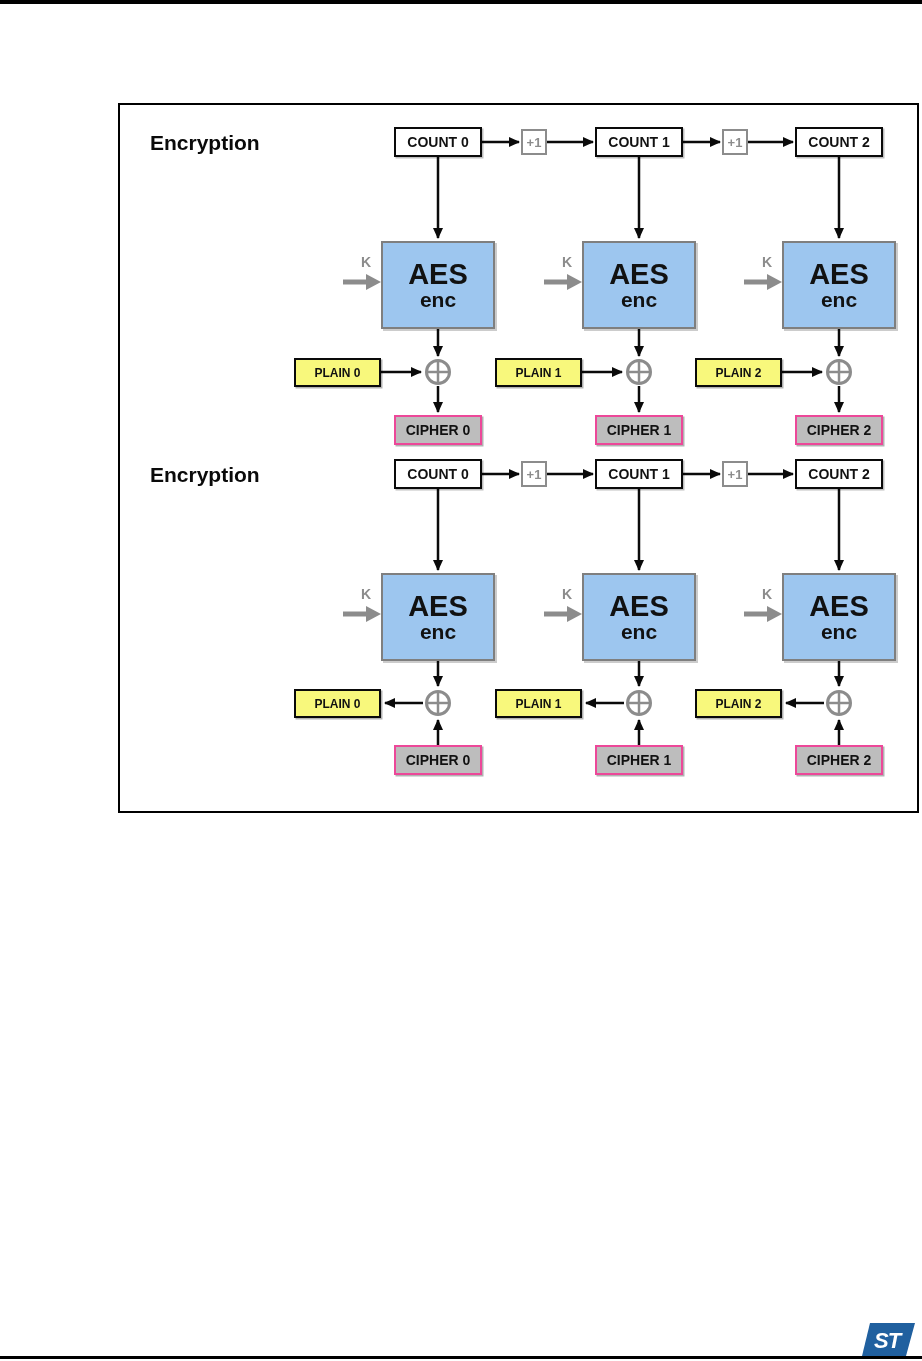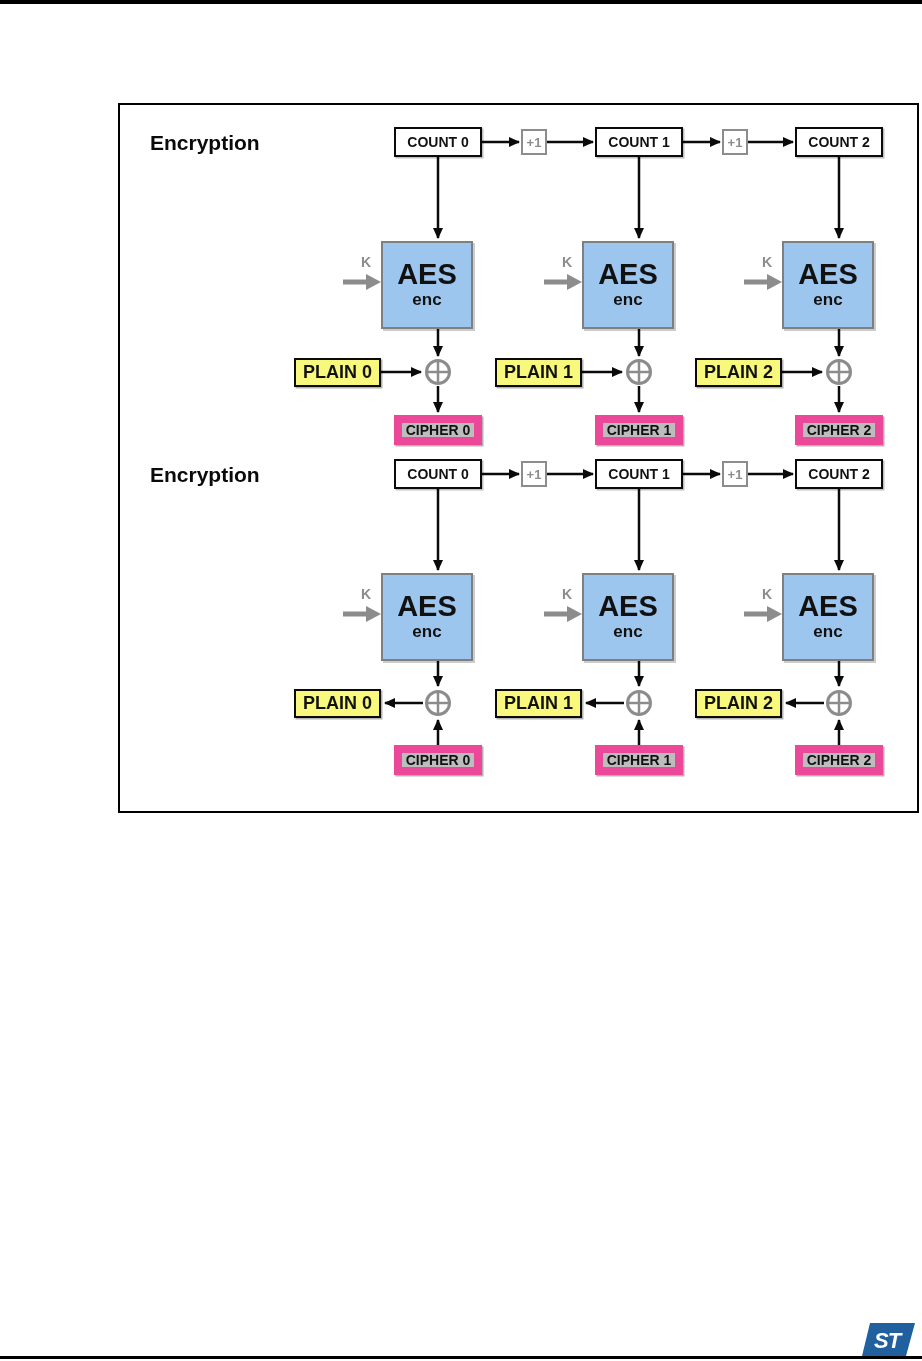--- a/index.html
+++ b/index.html
@@ -24,31 +24,31 @@
   }
   .count{
     width:88px;height:30px;background:#fff;border:2.5px solid #0a0a0a;font-size:14px;
     box-shadow:1.5px 1.5px 0 rgba(0,0,0,.25);
   }
   .inc{
     width:26px;height:26px;background:#fff;border:2px solid var(--accent-gray,#8c8c8c);
     color:var(--accent-gray,#8c8c8c);font-size:13px;
   }
   .aes{
-    width:92px;height:88px;background:var(--aes-fill,#9dc6ef);border:2px solid var(--aes-border,#7f7f7f);
+    width:114px;height:88px;background:var(--aes-fill,#9dc6ef);border:2px solid var(--aes-border,#7f7f7f);
     flex-direction:column;box-shadow:2px 2px 0 rgba(0,0,0,.2);
   }
   .aes .t1{font-size:29px;line-height:30px;font-weight:bold;}
-  .aes .t2{font-size:17px;line-height:22px;font-weight:bold;}
+  .aes .t2{font-size:21px;line-height:22px;font-weight:bold;}
   .plain{
-    width:87px;height:29px;background:var(--plain-fill,#f8f87c);border:2px solid #0a0a0a;font-size:18px;
+    width:87px;height:29px;background:var(--plain-fill,#f8f87c);border:2px solid #0a0a0a;font-size:12px;
     box-shadow:1.5px 1.5px 0 rgba(0,0,0,.3);
   }
   .cipher{
-    width:88px;height:30px;background:var(--cipher-fill,#bdbdbd);border:8px solid #ec4899;font-size:14px;
+    width:88px;height:30px;background:var(--cipher-fill,#bdbdbd);border:2px solid #ec4899;font-size:14px;
     box-shadow:1.5px 1.5px 0 rgba(0,0,0,.3);
   }
   .xor{position:absolute;width:30px;height:30px;color:var(--accent-gray,#8c8c8c);}
   .kgroup{position:absolute;width:41px;color:var(--accent-gray,#8c8c8c);}
   .kgroup .k{display:block;font-size:14px;font-weight:bold;padding-left:11px;line-height:15px;}
   .kgroup svg{display:block;margin-top:1px;}
   .logo{position:absolute;left:862px;top:1323px;}
 </style>
 </head>
 <body>

